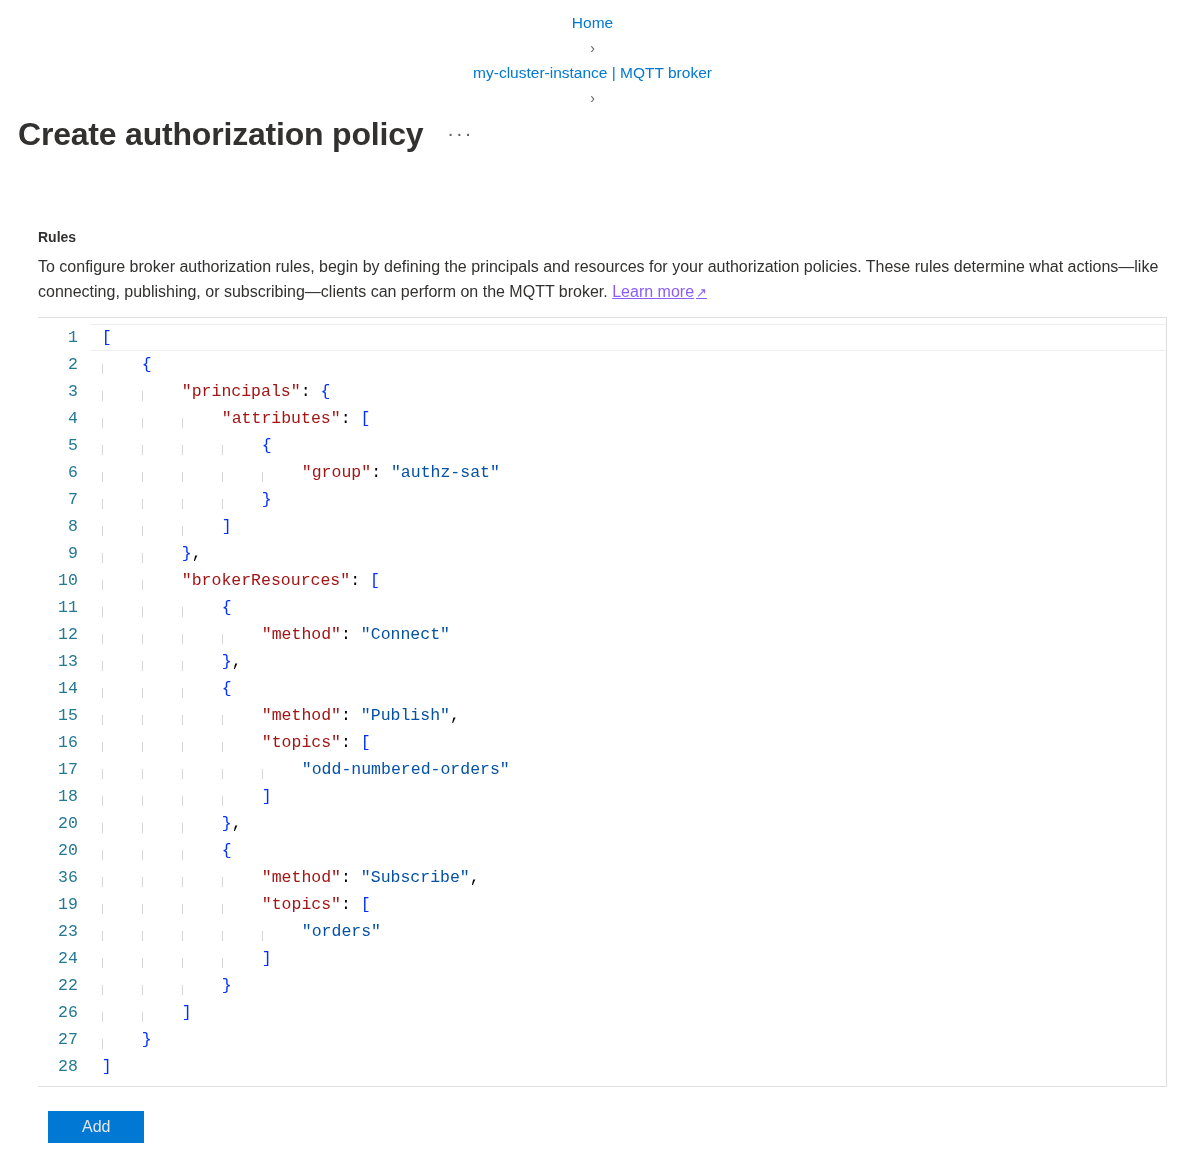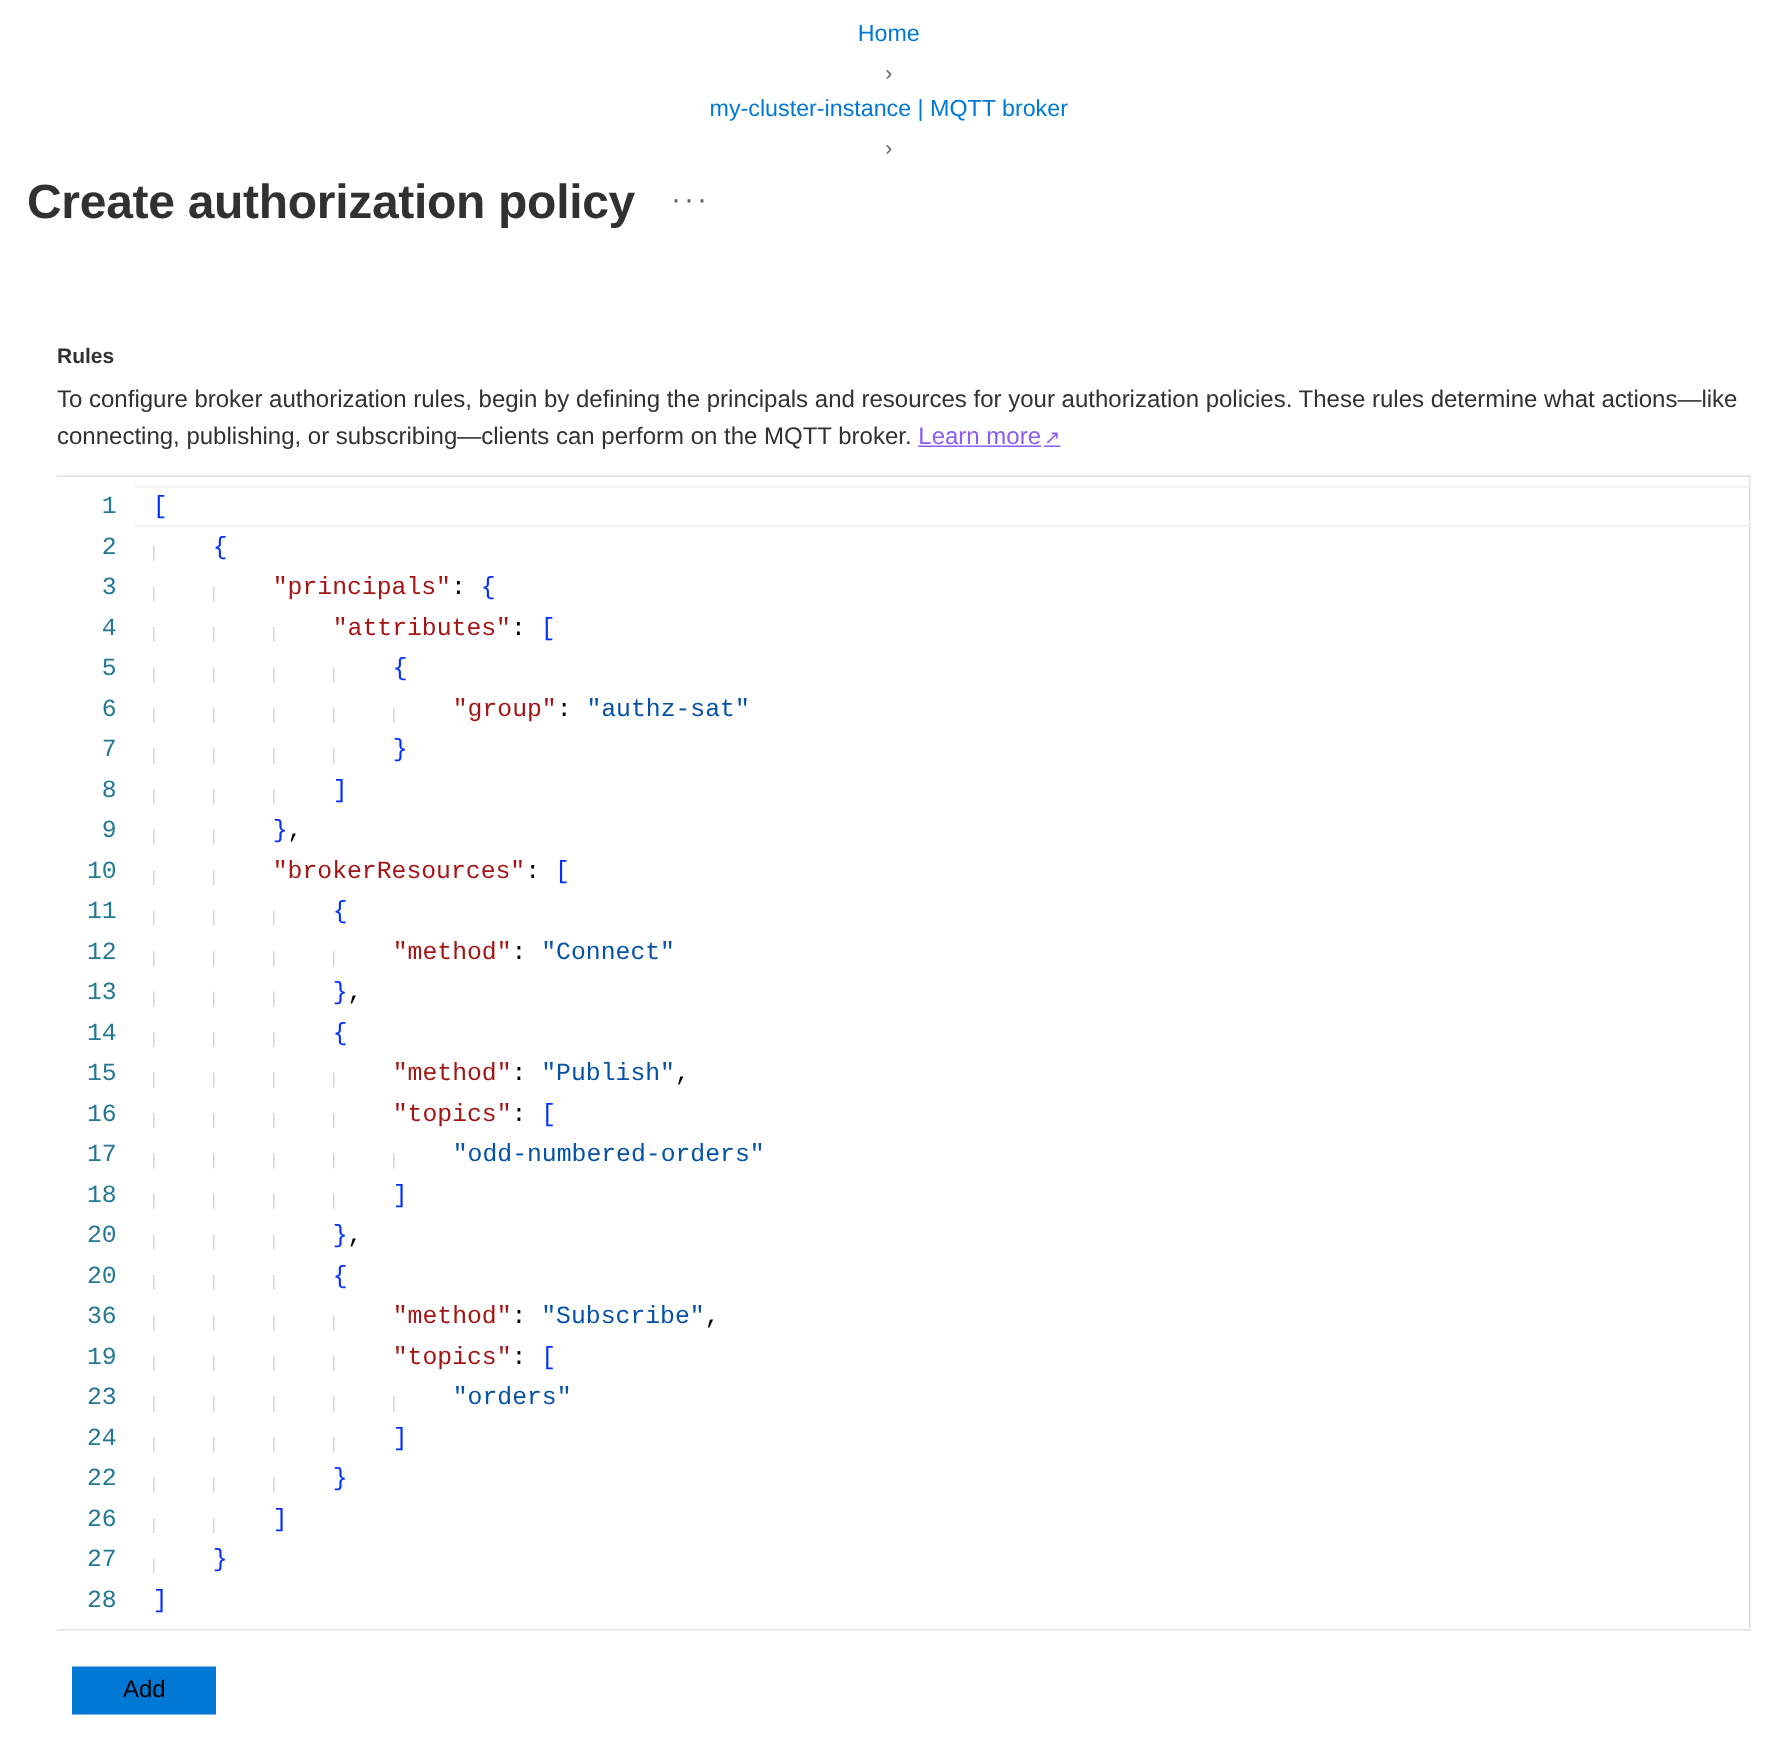--- a/index.html
+++ b/index.html
@@ -121,21 +121,21 @@
     border-left: 1px solid #d6d6d6;
   }
   .br { color: #0431FA; }   
   .ky { color: #A31515; }   
   .pn { color: #000; }      
   .st { color: #0451A5; }   
   .add-btn {
     margin-top: 24px;
     margin-left: 10px;
     background: #0078d4;
-    color: #000000;
+    color: #e5e5e5;
     border: none;
     font-size: 16px;
     font-weight: 400;
     padding: 7px 34px;
     cursor: pointer;
   }
 </style>
 </head>
 <body>
 

